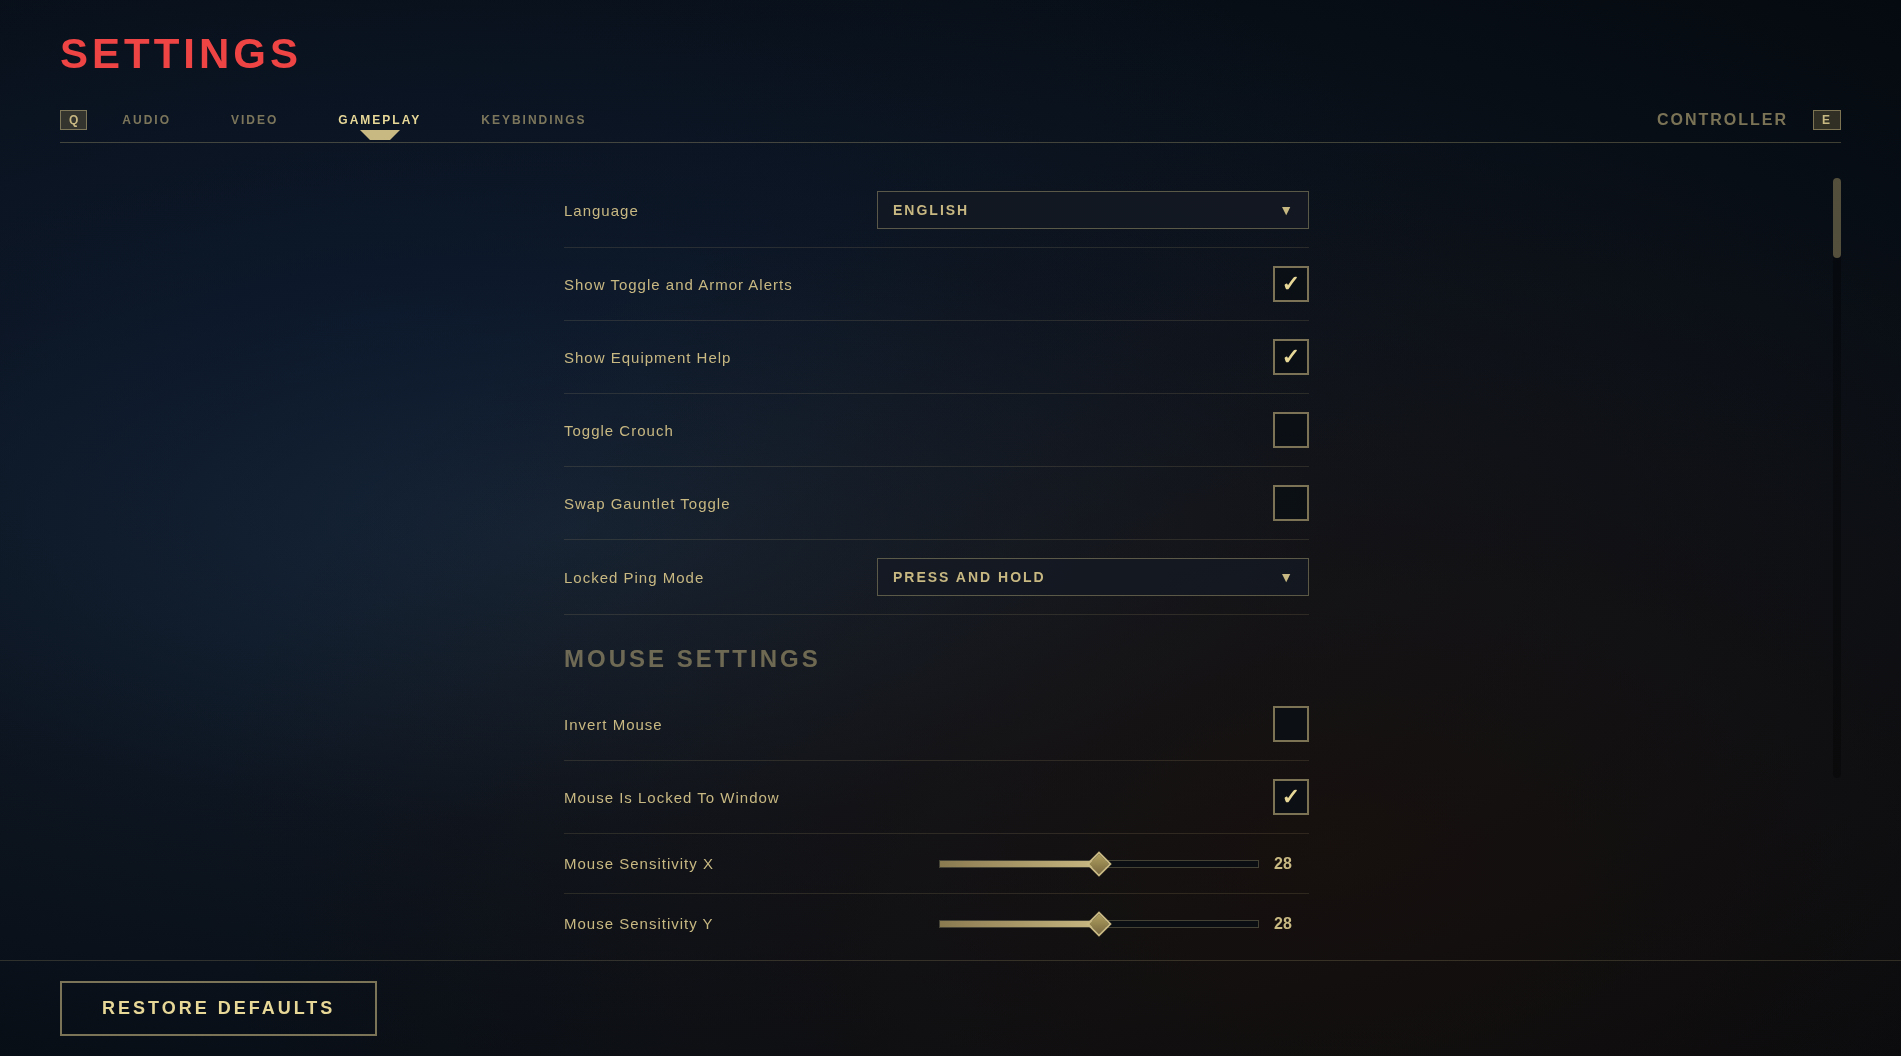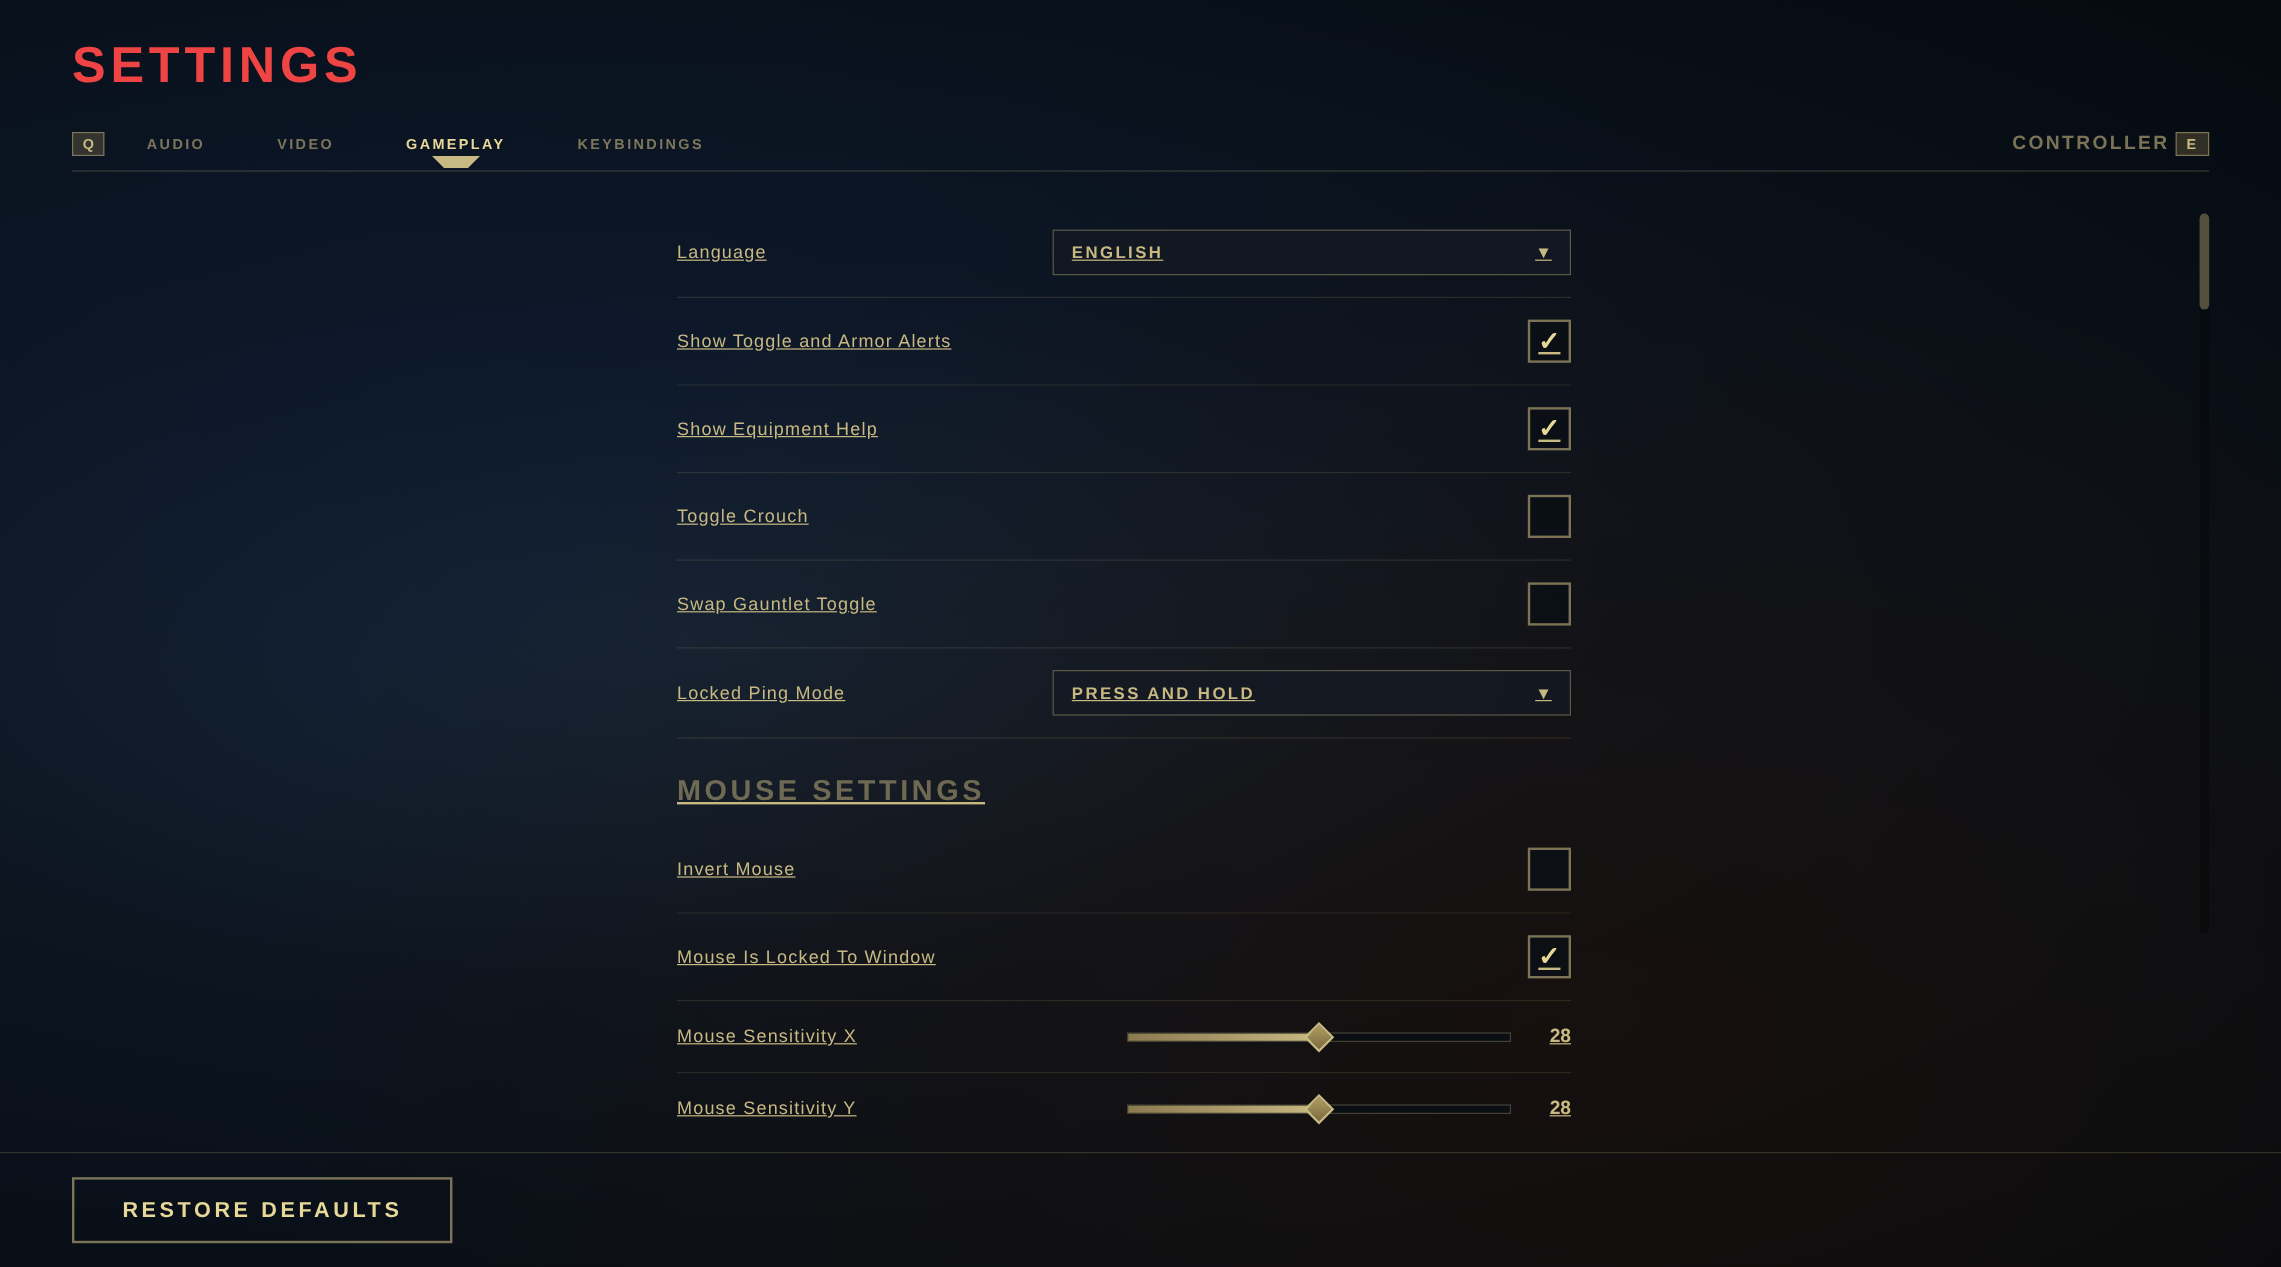--- a/index.html
+++ b/index.html
@@ -106,29 +106,29 @@
     }
 
     .nav-controller {
       display: flex;
       align-items: center;
       padding: 12px 0;
       color: rgba(200,184,130,0.6);
       font-size: 16px;
       font-weight: bold;
       letter-spacing: 2px;
+      gap: 20px;
     }
 
     
     .main-content {
       flex: 1;
       display: flex;
       padding: 20px 60px 20px 60px;
       overflow: hidden;
-      text-decoration: underline;
     }
 
     .settings-panel {
       flex: 1;
       max-width: 760px;
       margin: 0 auto;
       overflow-y: auto;
       padding-right: 15px;
       scrollbar-width: thin;
       scrollbar-color: rgba(200,184,130,0.4) transparent;
@@ -261,21 +261,20 @@
       position: absolute;
       top: 50%;
       transform: translateY(-50%) rotate(45deg);
       cursor: pointer;
     }
 
     .slider-value {
       font-size: 16px;
       color: #c8b882;
       width: 35px;
-      text-align: right;
       font-weight: bold;
     }
 
     
     .bottom-bar {
       display: flex;
       justify-content: space-between;
       align-items: center;
       padding: 20px 60px;
       border-top: 1px solid rgba(200,184,130,0.2);

